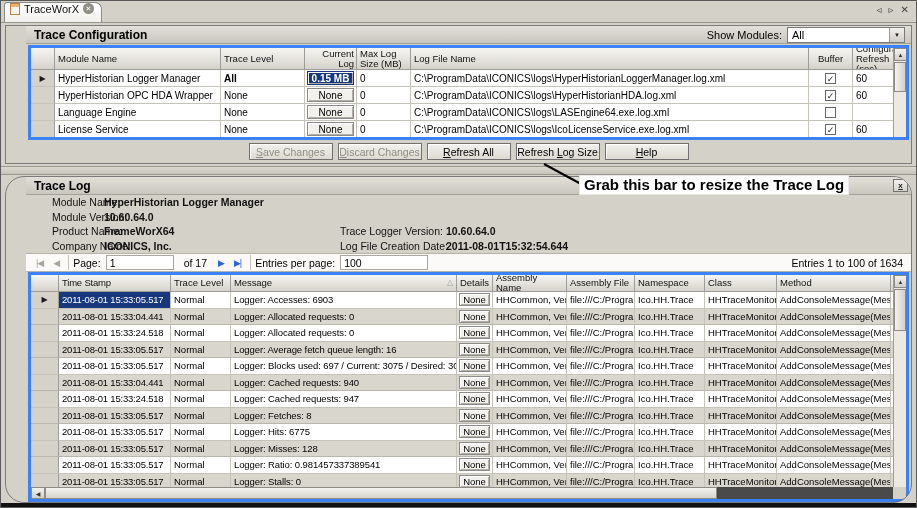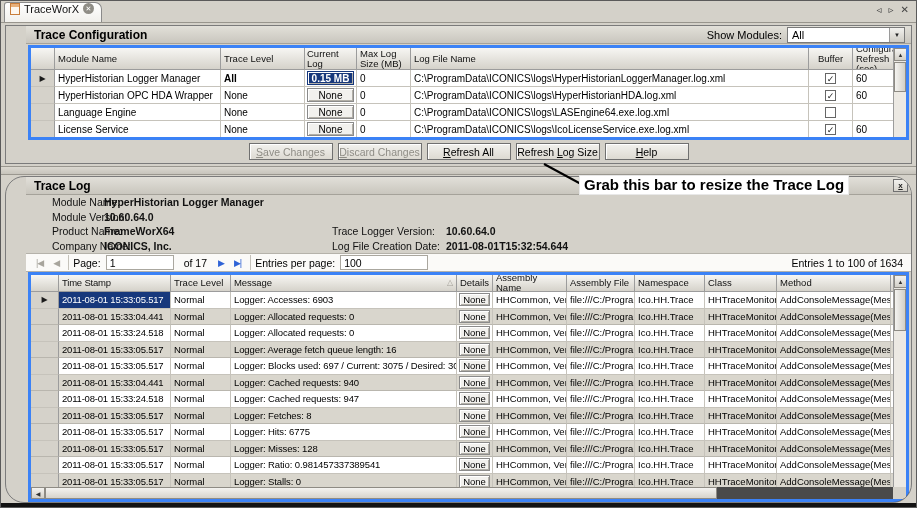--- a/index.html
+++ b/index.html
@@ -33,21 +33,21 @@
   .ell { text-overflow:ellipsis; }
   .arrow { font-size:8px; color:#1a1a1a; }
 
   
   .cfg-grid { height:95px; }
   .cfg-head { height:22px; }
   .trow.cfg { height:17px; font-size:10px; background:#fff; }
   .c-sel { width:24px; background:#d5d2ca; border-right:1px solid #9c9c9c; justify-content:center; }
   .c-mod { width:166px; }
   .c-lvl { width:84px; }
-  .c-cur { width:52px; justify-content:center; padding:1px 2px; }
+  .c-cur { width:52px; justify-content:center; padding:1px 2px;text-align:right; }
   .c-max { width:54px; }
   .c-file { width:398px; }
   .c-buf { width:44px; justify-content:center; }
   .c-ref { flex:1; }
   .cell-btn { border:1px solid #8a8a8a; background:#f2f1ee; box-shadow:inset 1px 1px 0 #fff, inset -1px -1px 0 #b3b0a8; font-size:10px; width:100%; height:14px; display:flex; align-items:center; justify-content:center; font-family:"Liberation Sans",sans-serif; }
   .cell-btn.navy { background:#17387c; color:#fff; font-weight:bold; border-color:#17387c; }
   .checkbox { width:11px; height:11px; border:1px solid #666; background:#fff; font-size:9px; line-height:10px; text-align:center; color:#222; }
 
   
   .vscroll { position:absolute; right:0; top:0; bottom:0; width:13px; background:#ece9e3; border-left:1px solid #9c9c9c; }
@@ -66,21 +66,21 @@
   
   .resize-bar { height:9px; margin:2px 0 1px 0; background:linear-gradient(#dbd8d0,#c7c4bc); border-top:1px solid #9a978f; border-bottom:1px solid #9a978f; cursor:row-resize; }
 
   
   .log-section { flex:1; display:flex; flex-direction:column; overflow:hidden; margin-top:0;border-radius:19px; }
   .close-x { position:absolute; right:3px; top:2px; width:15px; height:13px; background:linear-gradient(#f2f1ee,#d6d3cb); border:1px solid #707070; font-size:8px; font-weight:bold; color:#222; display:flex; align-items:center; justify-content:center; text-decoration:underline; }
   .log-info { height:58px; position:relative; font-size:10.5px; color:#111; }
   .info-row { position:relative; height:14.5px; }
   .ilabel { position:absolute; left:26px; top:1px; }
   .ivalue { position:absolute; left:78px; top:1px; font-weight:bold; }
-  .ilabel2 { position:absolute; left:306px; top:1px; }
+  .ilabel2 { position:absolute; left:314px; top:1px; }
   .ivalue2 { position:absolute; left:420px; top:1px; font-weight:bold; }
 
   .pager { height:19px; background:#fbfaf8; border-top:1px solid #b5b2aa; border-bottom:1px solid #b5b2aa; display:flex; align-items:center; font-size:10.5px; position:relative; padding-left:5px; }
   .pg-ic { font-size:9px; letter-spacing:-1px; padding:0 5px; }
   .pg-gray { color:#a8a59d; }
   .pg-blue { color:#2f63d6; }
   .pg-sep { width:1px; height:15px; background:#c5c2ba; margin:0 4px; }
   .pg-input { height:15px; border:1px solid #aaa79f; background:#fff; font-size:10.5px; padding:0 3px; font-family:"Liberation Sans",sans-serif; }
   .entries-info { position:absolute; right:8px; top:3px; font-size:10.5px; }
 

